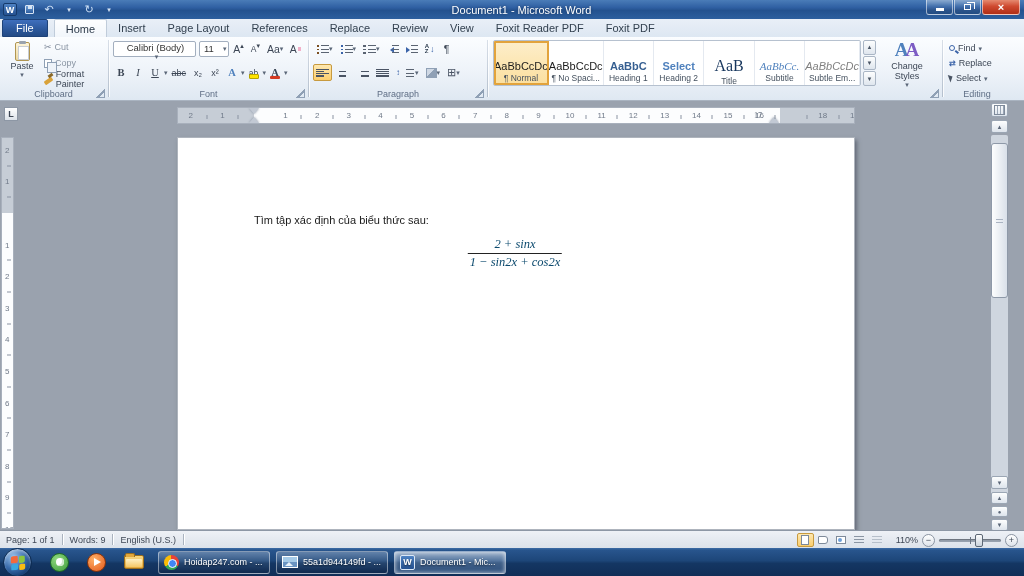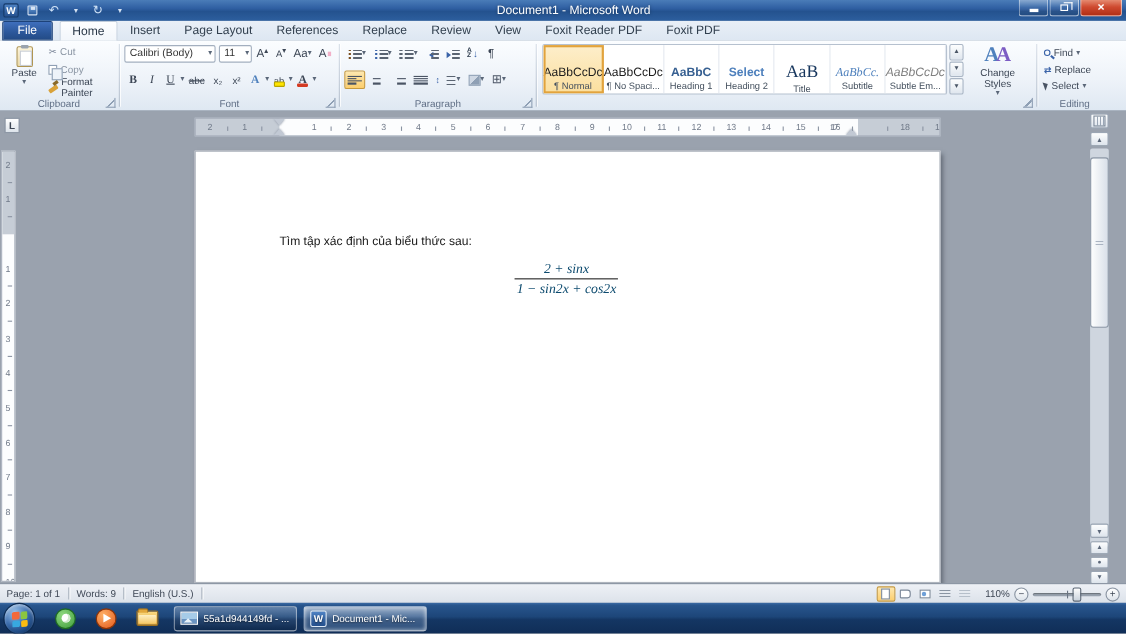--- a/index.html
+++ b/index.html
@@ -355,21 +355,21 @@
     <div class="glabel">
         <span>Clipboard</span>
       </div>
     <span class="dlg"></span>
   </div>
   <i class="gsep"></i>
 
   <div class="group g-font">
     <div class="gbody">
       <div class="frow">
-        <div class="fsel" style="width:88px;">
+        <div class="fsel" style="width:88px;flex-direction:column;">
           <span>Calibri (Body)</span>
             <span class="caret">▾</span>
         </div>
         <div class="fsel" style="width:32px;margin-left:2px;">
           <span>11</span>
             <span class="caret">▾</span>
         </div>
         <span class="rb">
             <span>A</span>
             <span class="sup">▴</span>
@@ -711,20 +711,24 @@
         <i class="f4"></i>
       </span>
   </div>
   <div class="qlaunch">
     <i class="cocicon"></i>
     <i class="mpicon"></i>
     <i class="foldericon"></i>
   </div>
   <div class="taskbtns">
     <div class="tkb">
+      <i class="chromeicon"></i>
+      <span class="lbl">Hoidap247.com - ...</span>
+    </div>
+    <div class="tkb">
       <i class="imgicon"></i>
       <span class="lbl">55a1d944149fd - ...</span>
     </div>
     <div class="tkb active">
       <span class="wdicon">W</span>
       <span class="lbl">Document1 - Mic...</span>
     </div>
   </div>
 </div>
 

